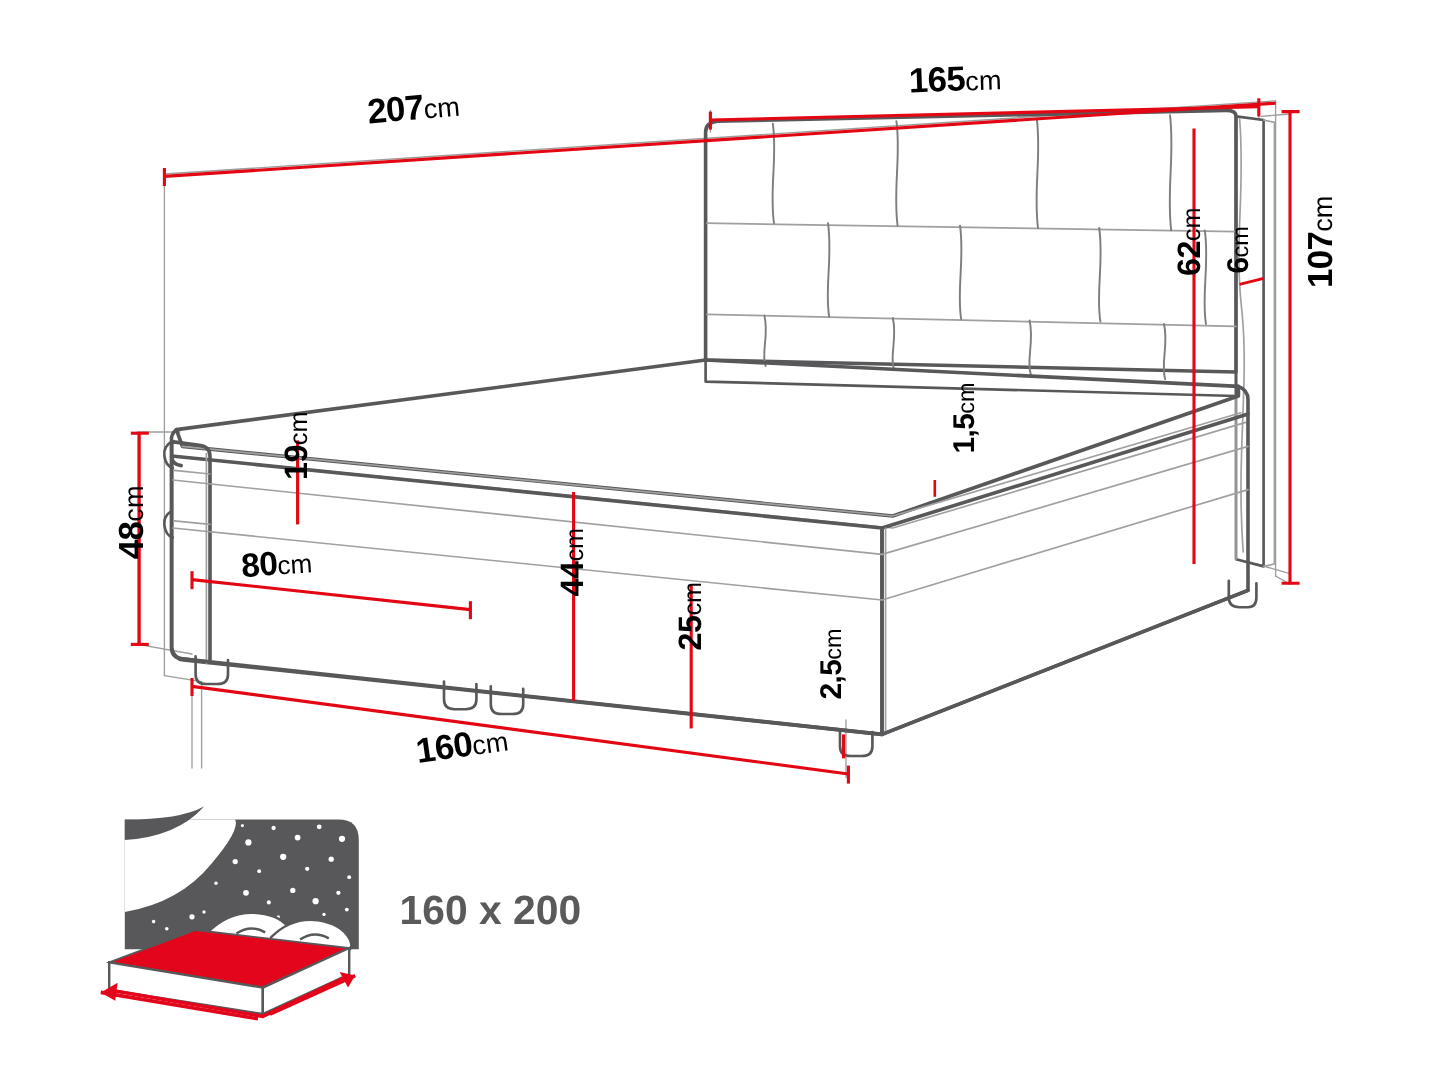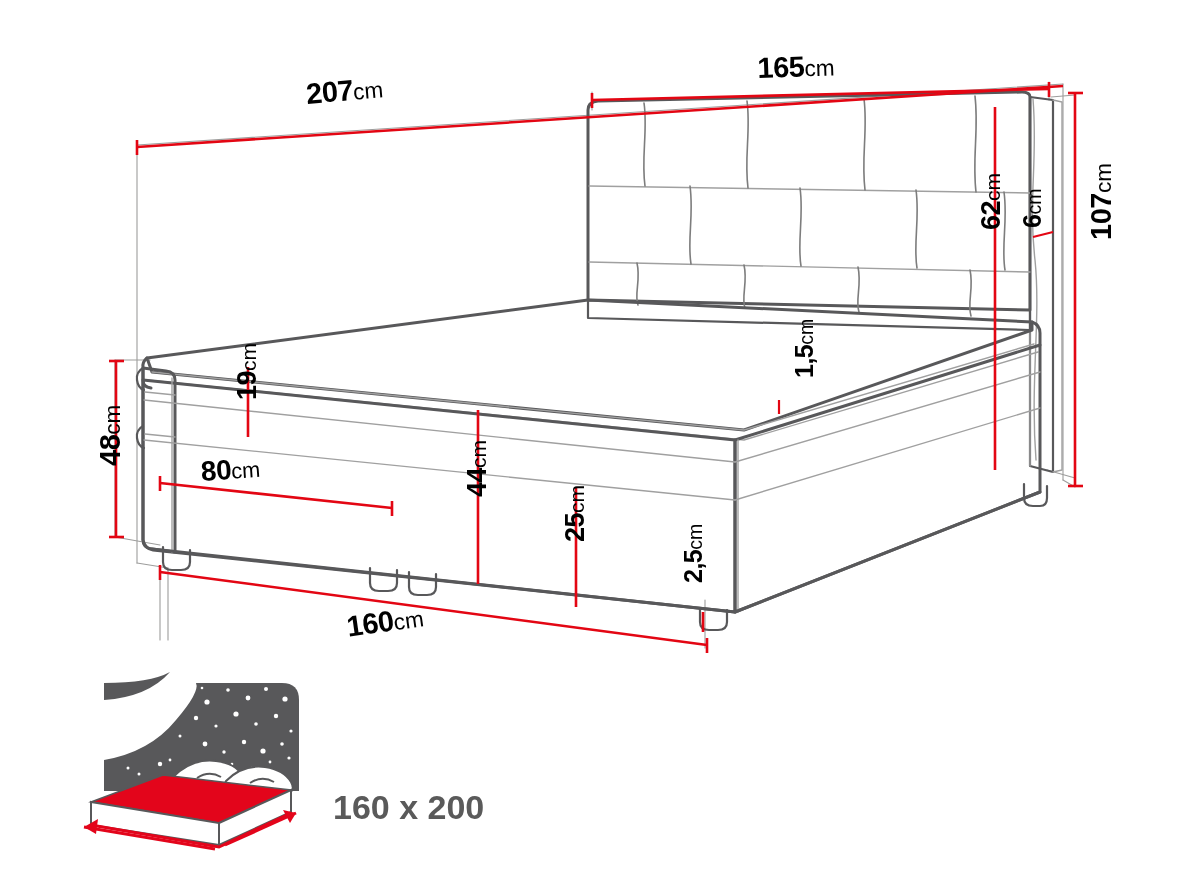--- a/index.html
+++ b/index.html
@@ -307,15 +307,15 @@
 
       <path d="M91,825 L219,847 L291,813" fill="none" stroke="#e3051b" stroke-width="3"></path>
 
       <path d="M84,827 L215,849" fill="none" stroke="#e3051b" stroke-width="3"></path>
       <path d="M84,827 L98,819 L96,834 Z" fill="#e3051b"></path>
       <path d="M225,845 L296,813" fill="none" stroke="#e3051b" stroke-width="3"></path>
       <path d="M296,813 L283,810 L290,823 Z" fill="#e3051b"></path>
     </g>
   </svg>
 
-  <div class="mattresslabel" style="left:333px;top:742px;font-size:34px;margin-top:48px;">160 x 200</div>
+  <div class="mattresslabel" style="left:333px;top:742px;font-size:34px;">160 x 200</div>
 
 </div>
 
 </body></html>

